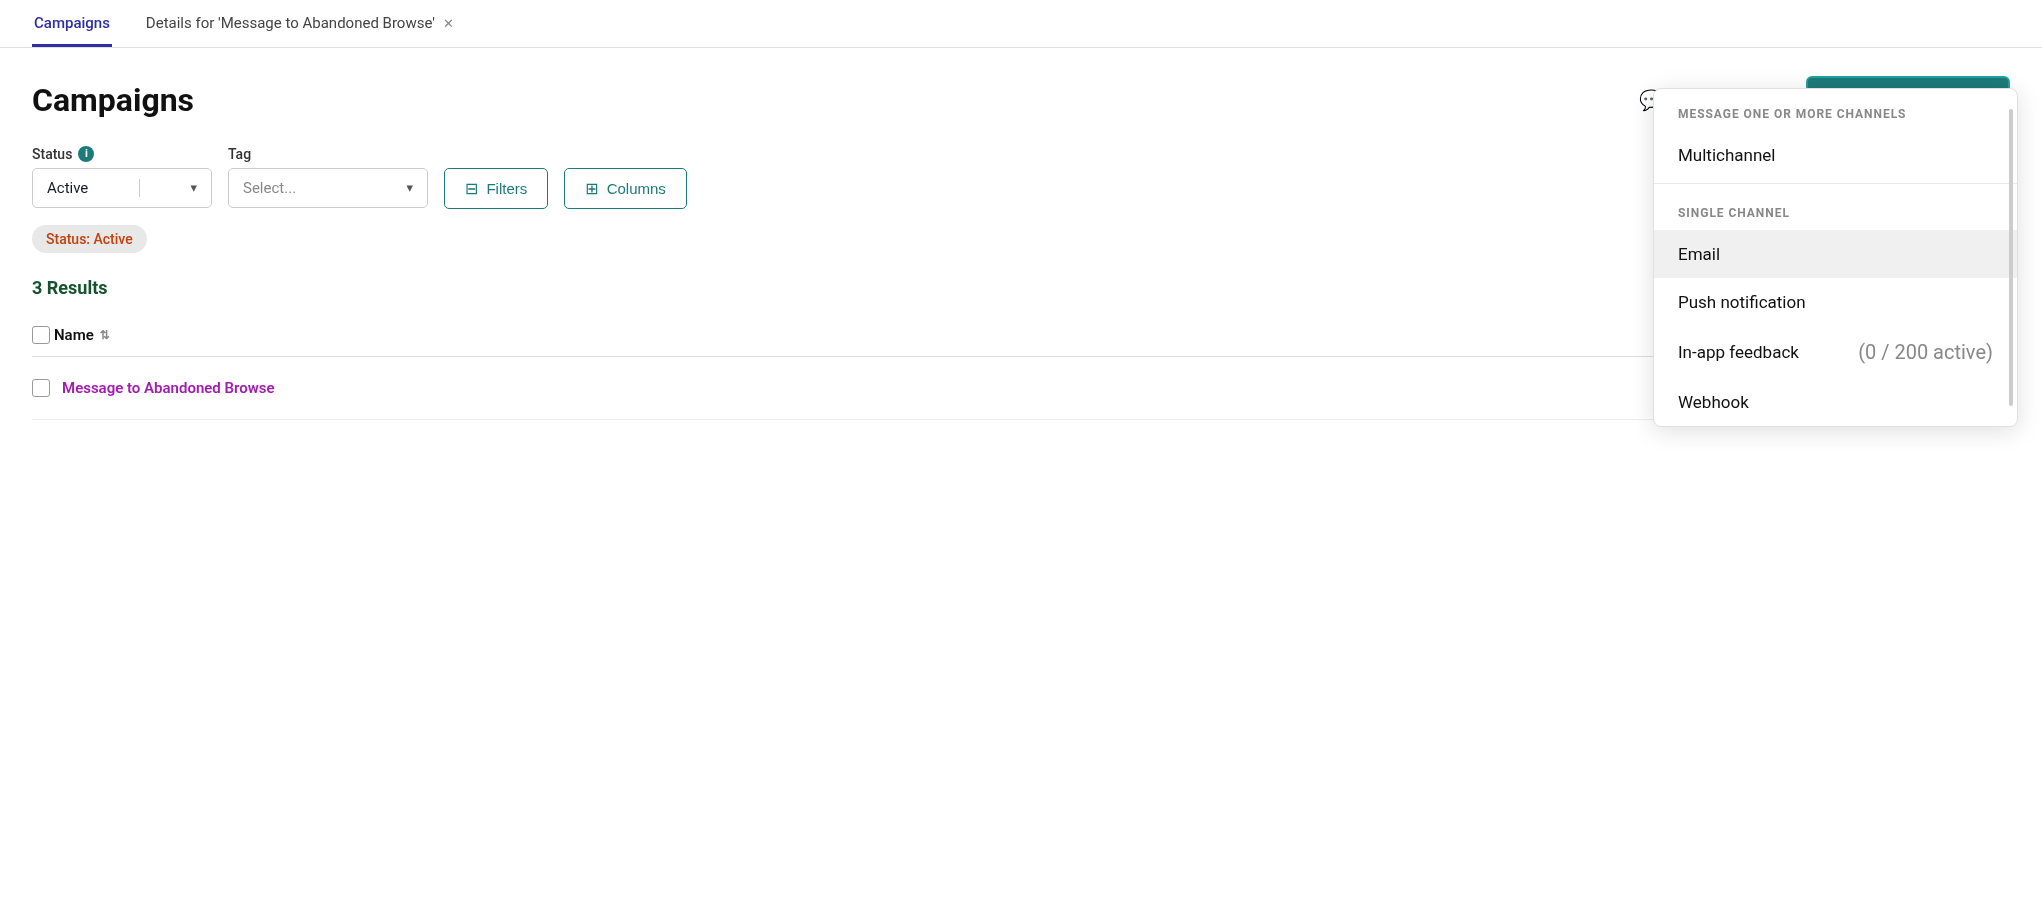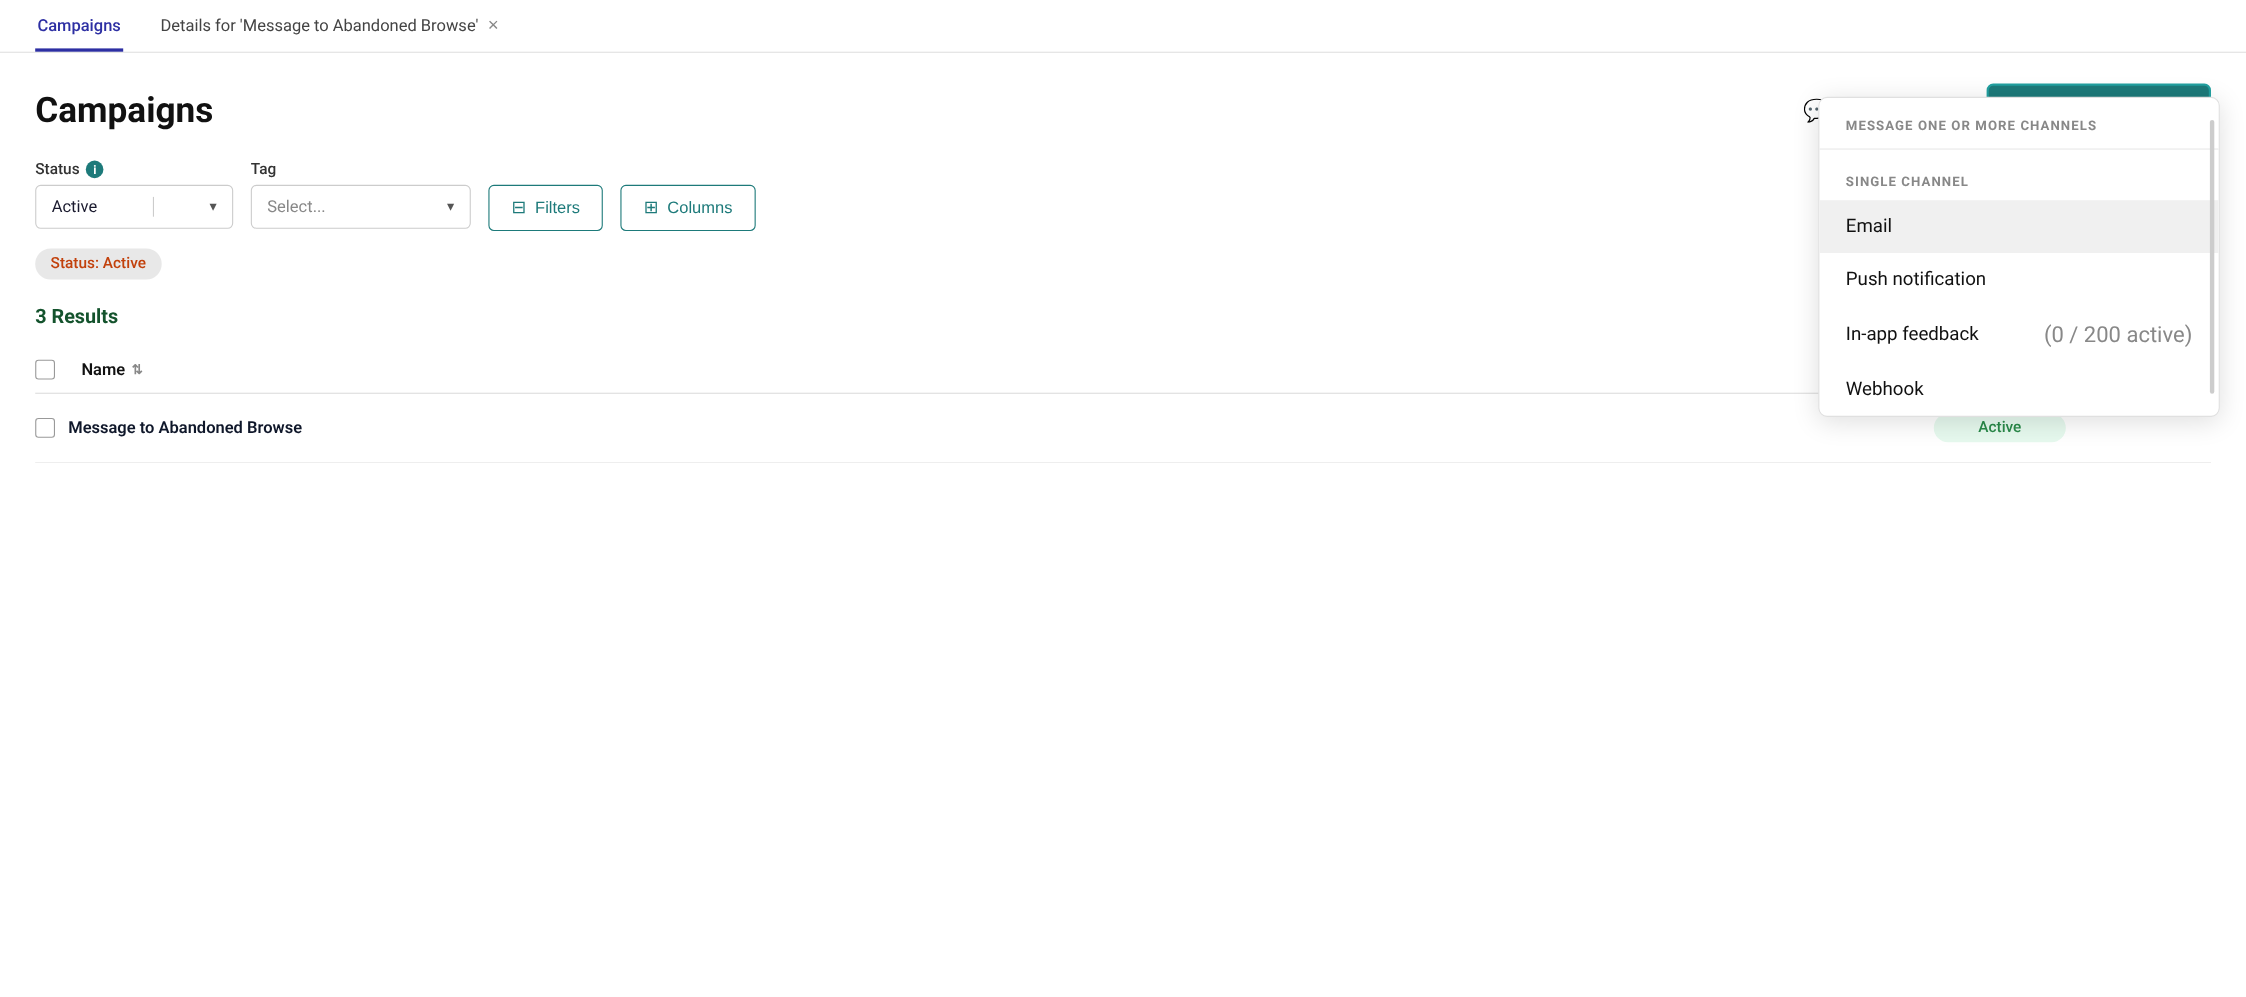--- a/index.html
+++ b/index.html
@@ -181,21 +181,21 @@
 
     
     .table-container {
       padding: 0 32px;
     }
     .table-header {
       display: flex;
       align-items: center;
       padding: 12px 0;
       border-bottom: 1.5px solid #ddd;
-      gap: 24px;
+      gap: 4px;
     }
     .checkbox {
       width: 18px;
       height: 18px;
       border: 1.5px solid #999;
       border-radius: 3px;
       display: inline-block;
       background: #fff;
       flex-shrink: 0;
       cursor: pointer;
@@ -230,21 +230,21 @@
       display: flex;
       align-items: center;
       padding: 18px 0;
       border-bottom: 1px solid #eee;
       gap: 12px;
     }
     .row-name-link {
       flex: 1;
       font-size: 15px;
       font-weight: 600;
-      color: #0f172a;
+      color: #a21caf;
       text-decoration: none;
       cursor: pointer;
     }
     .status-badge {
       display: inline-block;
       background: #e6f9ee;
       color: #2a8a4a;
       border-radius: 20px;
       padding: 5px 14px;
       font-size: 14px;
@@ -385,20 +385,23 @@
     <span class="checkbox"></span>
     <a class="row-name-link">Message to Abandoned Browse</a>
     <span class="status-badge">Active</span>
     <span class="col-stop"></span>
   </div>
 </div>
 
 <div class="dropdown-panel">
   <div class="dropdown-scrollbar"></div>
   <div class="dropdown-section-label">MESSAGE ONE OR MORE CHANNELS</div>
+  <div class="dropdown-item">
+    <span>Multichannel</span>
+  </div>
   <div class="dropdown-divider"></div>
   <div class="dropdown-section-label">SINGLE CHANNEL</div>
   <div class="dropdown-item highlighted">
     <span>Email</span>
   </div>
   <div class="dropdown-item">
     <span>Push notification</span>
   </div>
   <div class="dropdown-item">
     <span>In-app feedback</span>

